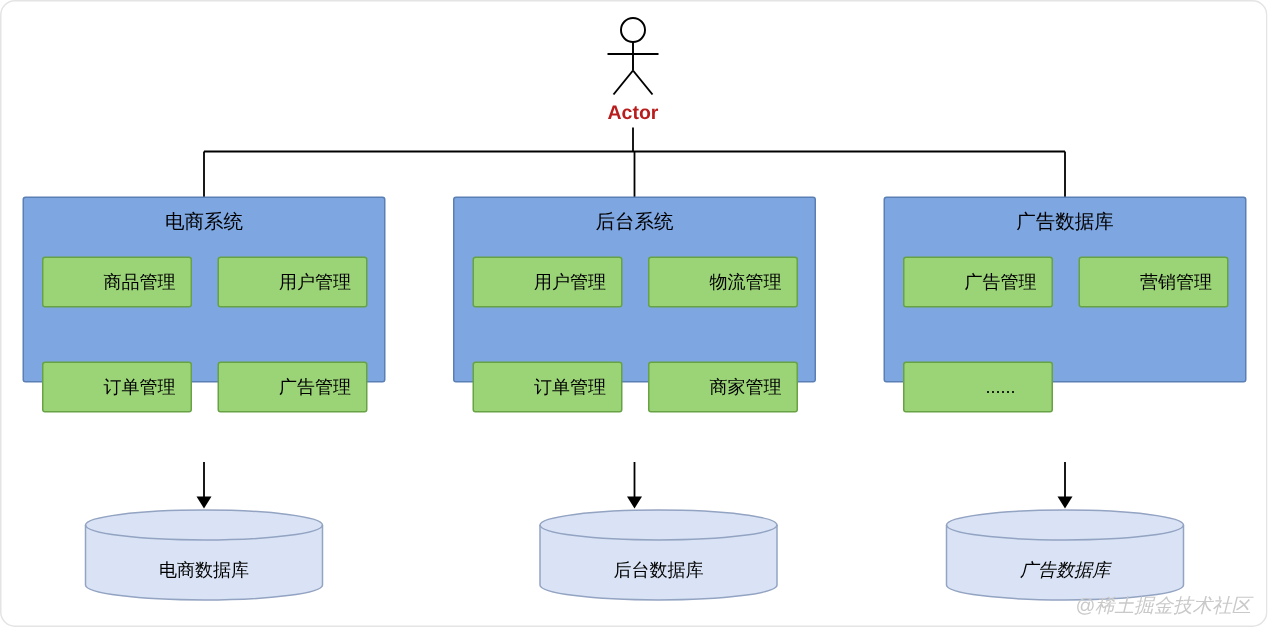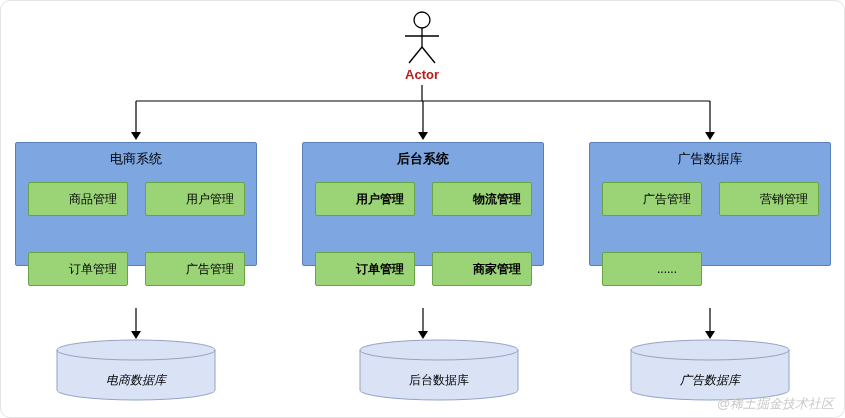--- a/index.html
+++ b/index.html
@@ -32,29 +32,29 @@
     position: absolute;
     left: 391px; top: 66px;
     width: 60px;
     text-align: center;
     font-size: 13px;
     color: #b91c1c;
     font-weight: bold;
   }
   .system {
     position: absolute;
-    top: 141px;
+    top: 130px;
     width: 242px;
     height: 124px;
     background: #7ea6e0;
     border: 1px solid #5a7fb5;
     border-radius: 2px;
   }
   .sys-0 { left: 14px; }
-  .sys-1 { left: 301px; font-weight: bold; }
+  .sys-1 { left: 301px; }
   .sys-2 { left: 588px; }
   .sys-title {
     position: absolute;
     top: 7px; left: 0; right: 0;
     text-align: center;
     font-size: 13px;
     color: #000;
   }
   .module {
     position: absolute;
@@ -73,21 +73,21 @@
   .m1 { left: 12px;  top: 39px; }
   .m2 { left: 129px; top: 39px; }
   .m3 { left: 12px;  top: 109px; }
   .m4 { left: 129px; top: 109px; }
   .db {
     position: absolute;
     top: 338px;
     width: 160px;
     height: 62px;
   }
-  .db-0 { left: 55px; font-style: italic; }
+  .db-0 { left: 55px; }
   .db-1 { left: 358px; }
   .db-2 { left: 629px; font-style: italic; }
   .db svg {
     position: absolute;
     left: 0; top: 0;
     width: 160px; height: 62px;
   }
   .db-label {
     position: absolute;
     left: 0; right: 0;

